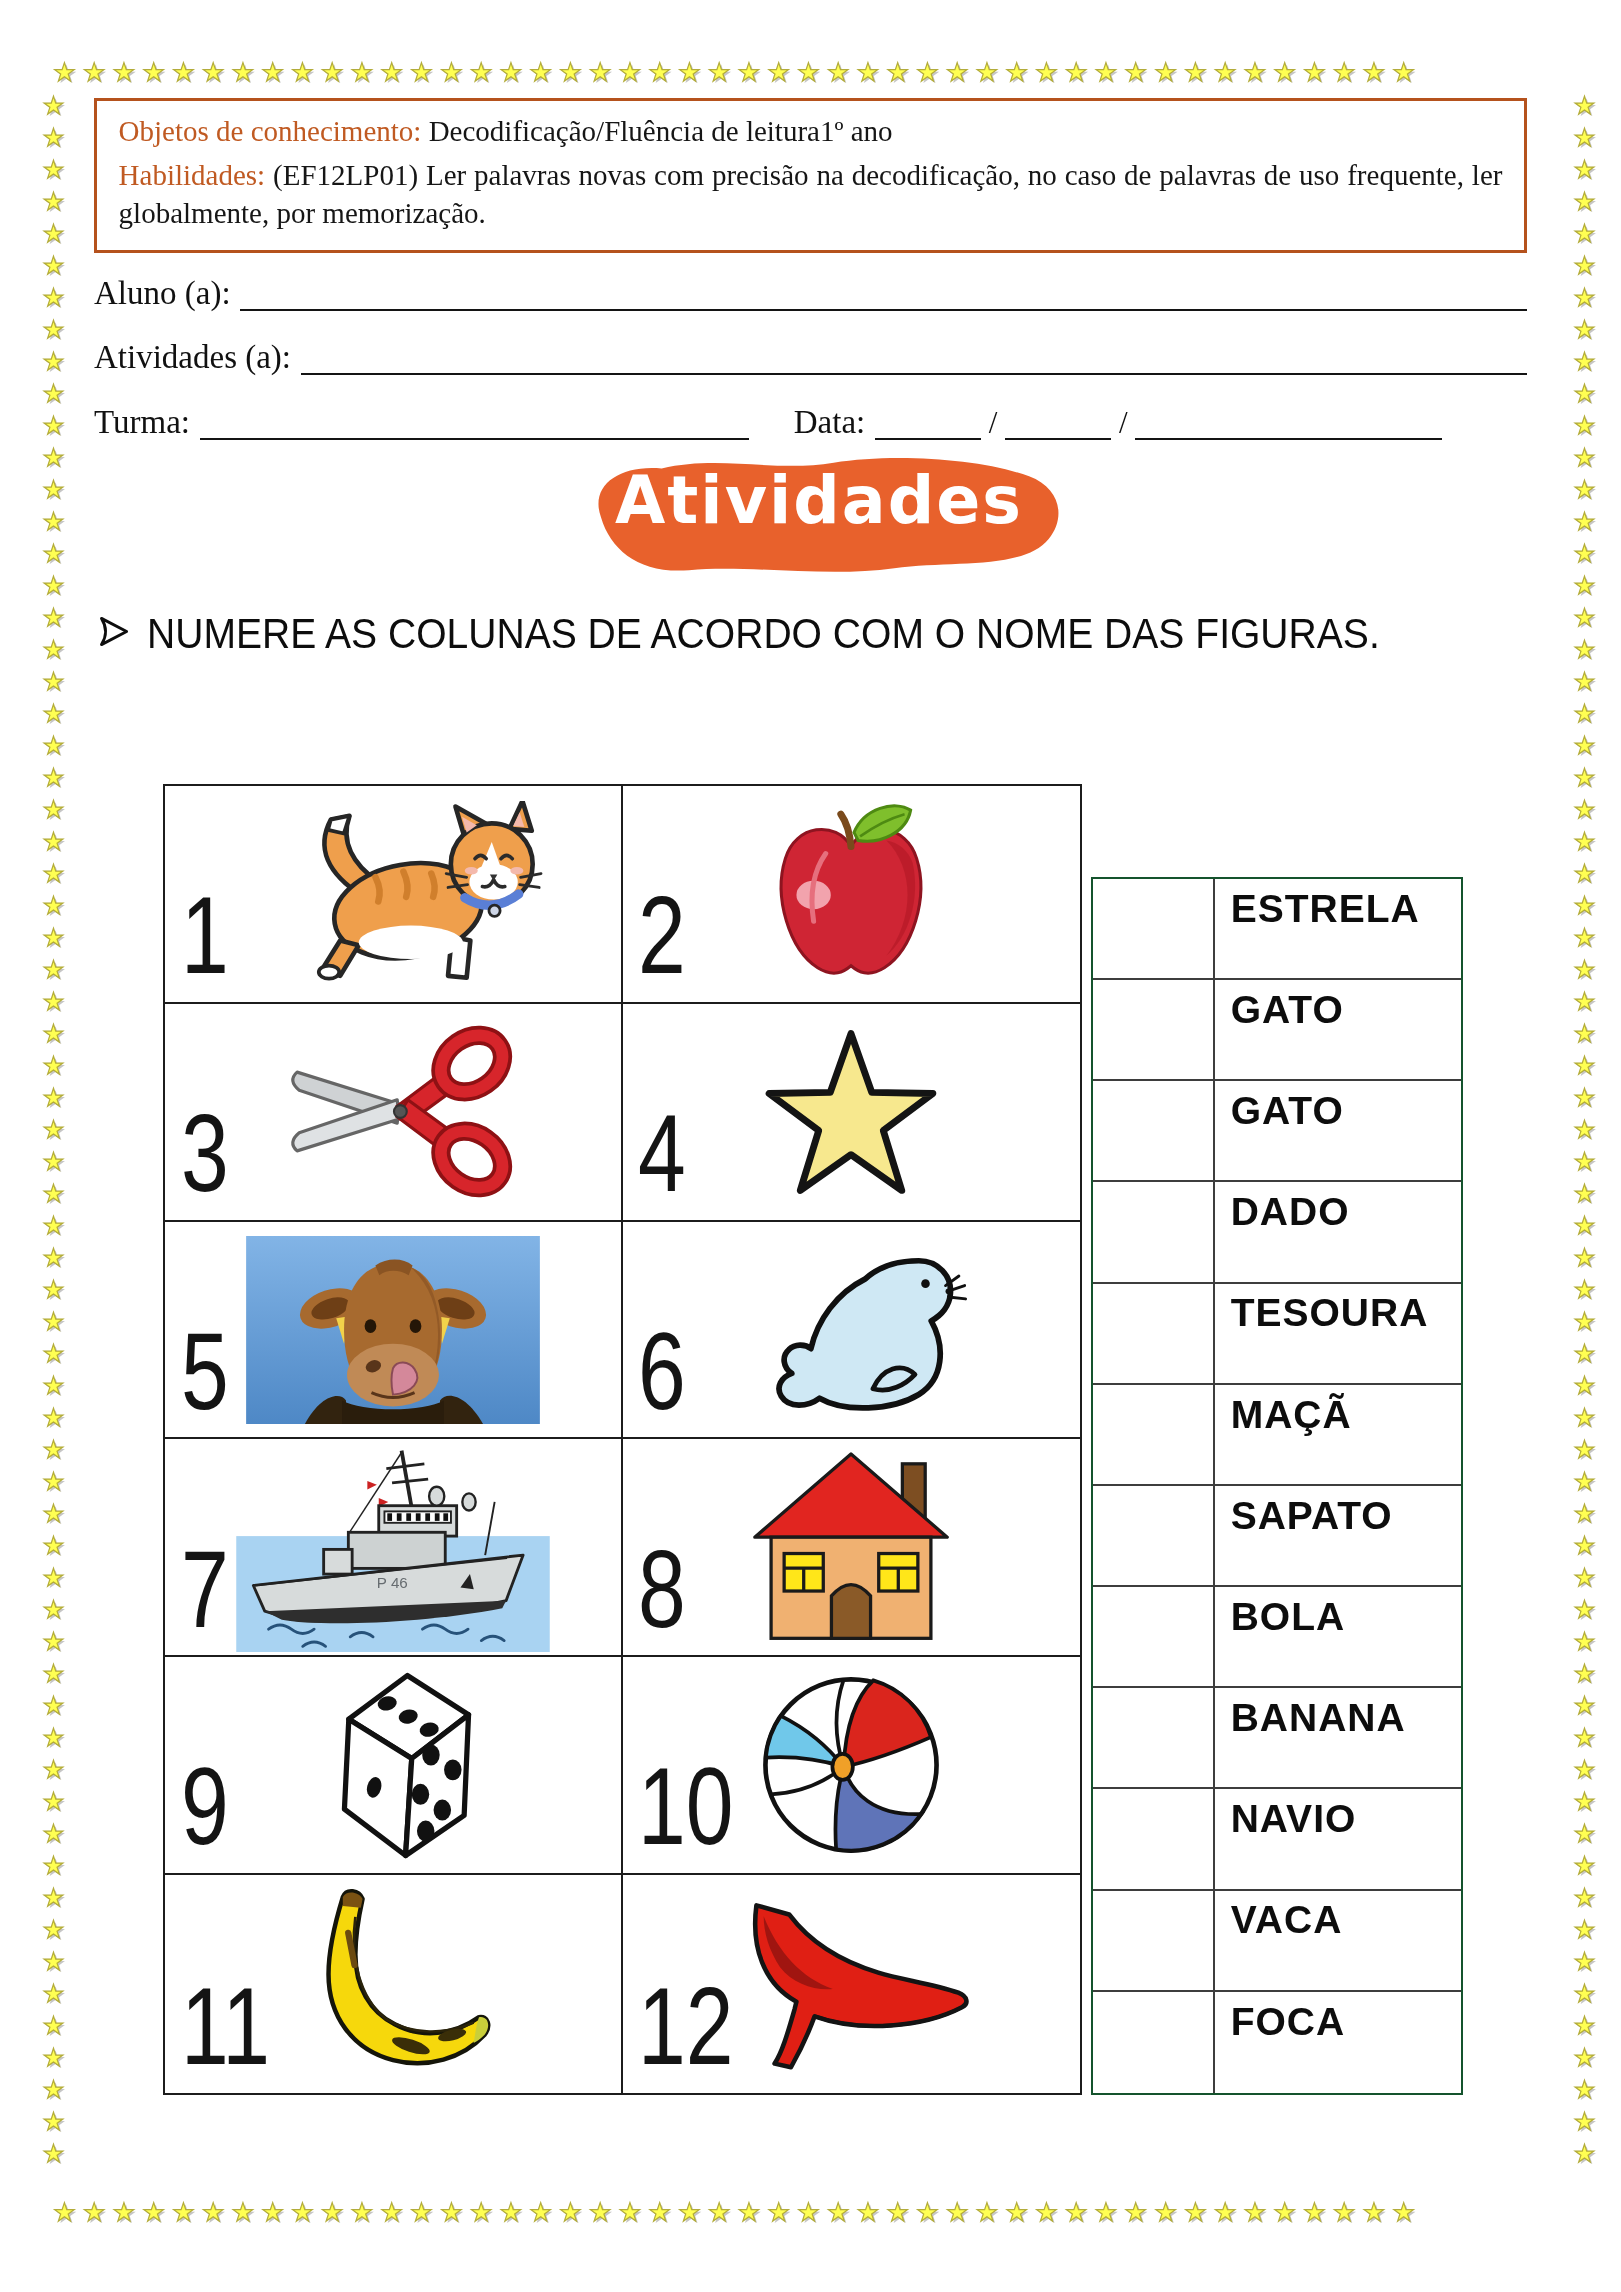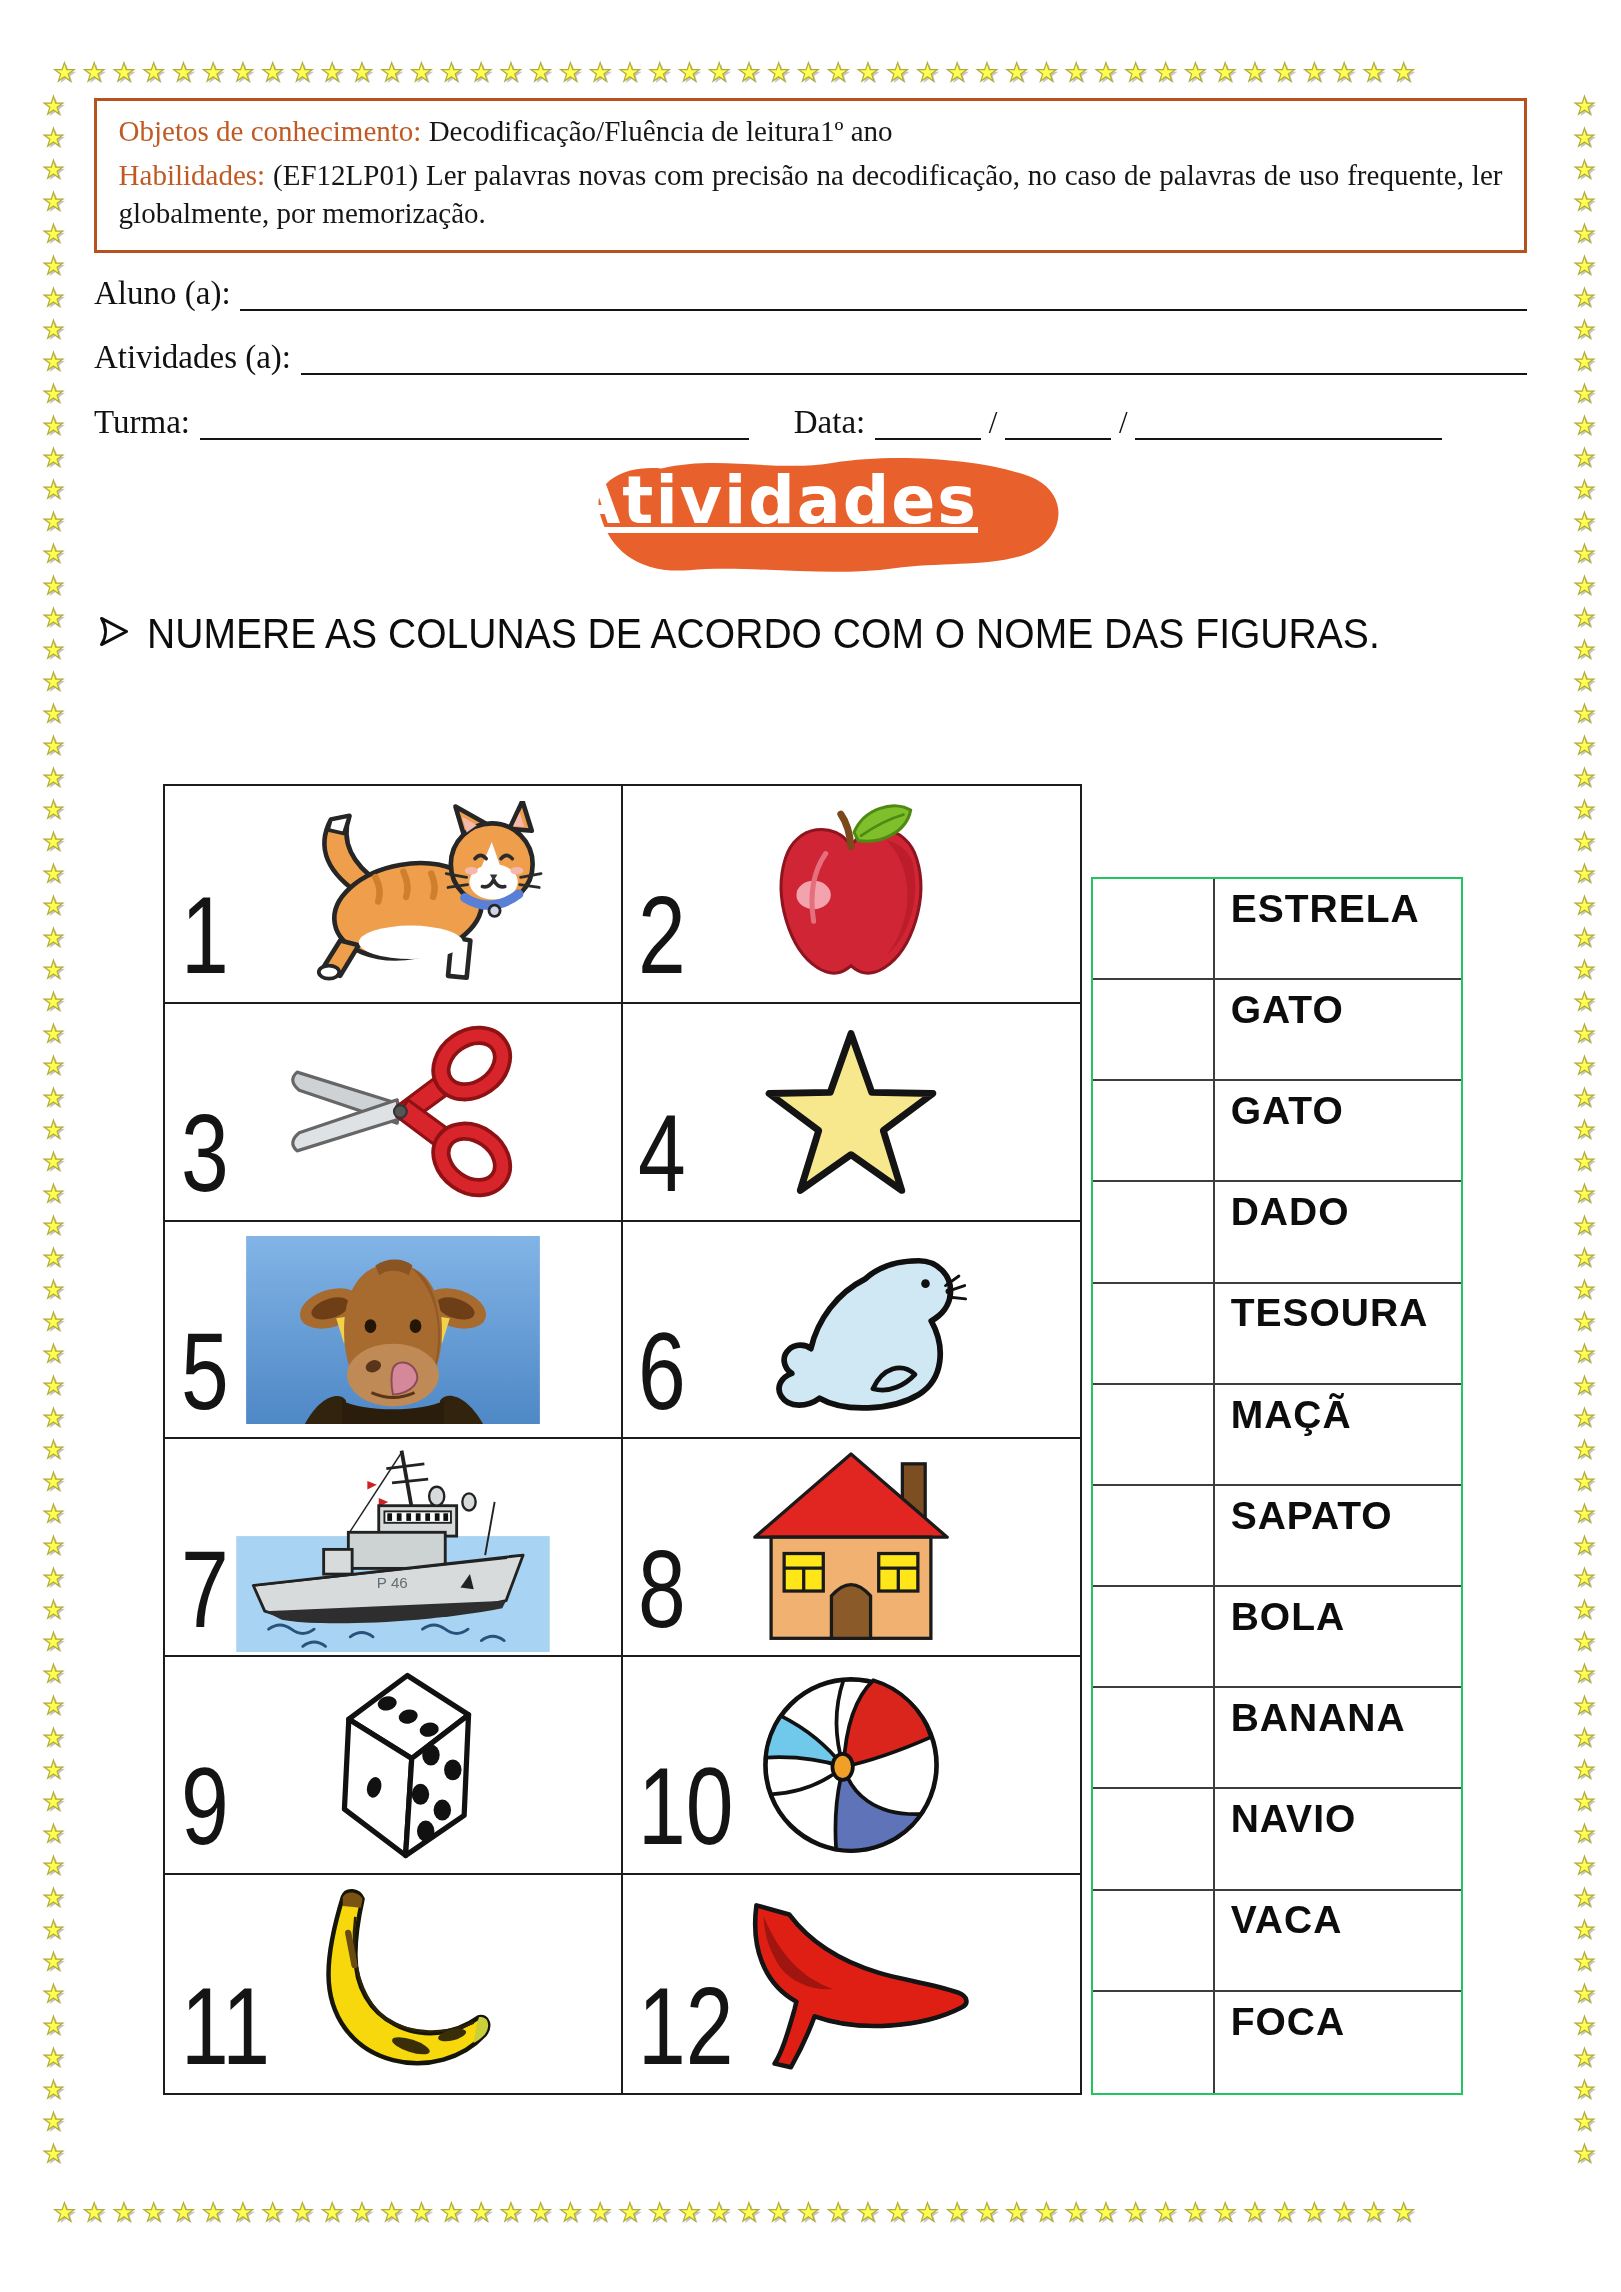--- a/index.html
+++ b/index.html
@@ -30,23 +30,23 @@
   .fline{position:absolute;left:94px;display:flex;align-items:center;height:45px;
          font-size:33px;color:#111;}
   .fline .lbl{white-space:nowrap;margin-right:9.8px;}
   .blank{border-bottom:2.9px solid #141414;height:35px;box-sizing:border-box;}
   .grow{flex:1;}
   .slash{margin:0 7.8px;font-size:31px;}
 
   
   .logo{position:absolute;left:570px;top:449px;width:498px;height:129px;}
   .logo svg{position:absolute;left:0;top:0;}
-  .logo span{position:absolute;left:0;top:13.7px;width:100%;
+  .logo span{position:absolute;left:0;top:13.7px;width:100%;text-align:center;
              font-family:"DejaVu Sans",sans-serif;font-weight:bold;font-size:65px;
-             color:#fff;letter-spacing:2px;text-decoration:underline;}
+             color:#fff;letter-spacing:2px;}
 
   
   .instruction{position:absolute;left:96px;top:610px;display:flex;align-items:flex-start;}
   .instruction .arrow{margin-right:15.7px;margin-top:3.9px;}
   .instruction .itext{font-family:"Liberation Sans",sans-serif;font-size:42px;color:#0d0d0d;
                       white-space:nowrap;display:inline-block;transform:scaleX(.93);
                       transform-origin:left center;}
 
   
   .pic-grid{position:absolute;left:163px;top:784px;width:919px;height:1311px;
@@ -56,21 +56,21 @@
         display:flex;align-items:center;justify-content:center;overflow:hidden;}
   .cell:nth-child(2n){border-right:none;}
   .cell:nth-child(11),.cell:nth-child(12){border-bottom:none;}
   .num{position:absolute;left:15.7px;bottom:11.8px;font-family:"Liberation Sans",sans-serif;
        font-size:110px;line-height:1;color:#141414;transform:scaleX(.78);
        transform-origin:left bottom;}
 
   
   .word-table{position:absolute;left:1091px;top:877px;width:372px;height:1218px;
               display:grid;grid-template-rows:repeat(12,1fr);
-              border:2px solid #22c55e;box-sizing:border-box;background:#fff;}
+              border:2px solid #14532d;box-sizing:border-box;background:#fff;}
   .wrow{display:grid;grid-template-columns:122px 1fr;border-bottom:2px solid #3d3d3d;}
   .wrow:last-child{border-bottom:none;}
   .acell{border-right:2px solid #3d3d3d;}
   .wcell{padding:7.8px 0 0 15.7px;font-family:"Liberation Sans",sans-serif;font-weight:bold;
          font-size:39px;color:#0d0d0d;letter-spacing:1px;}
 </style>
 </head>
 <body>
 
 <div class="page">

